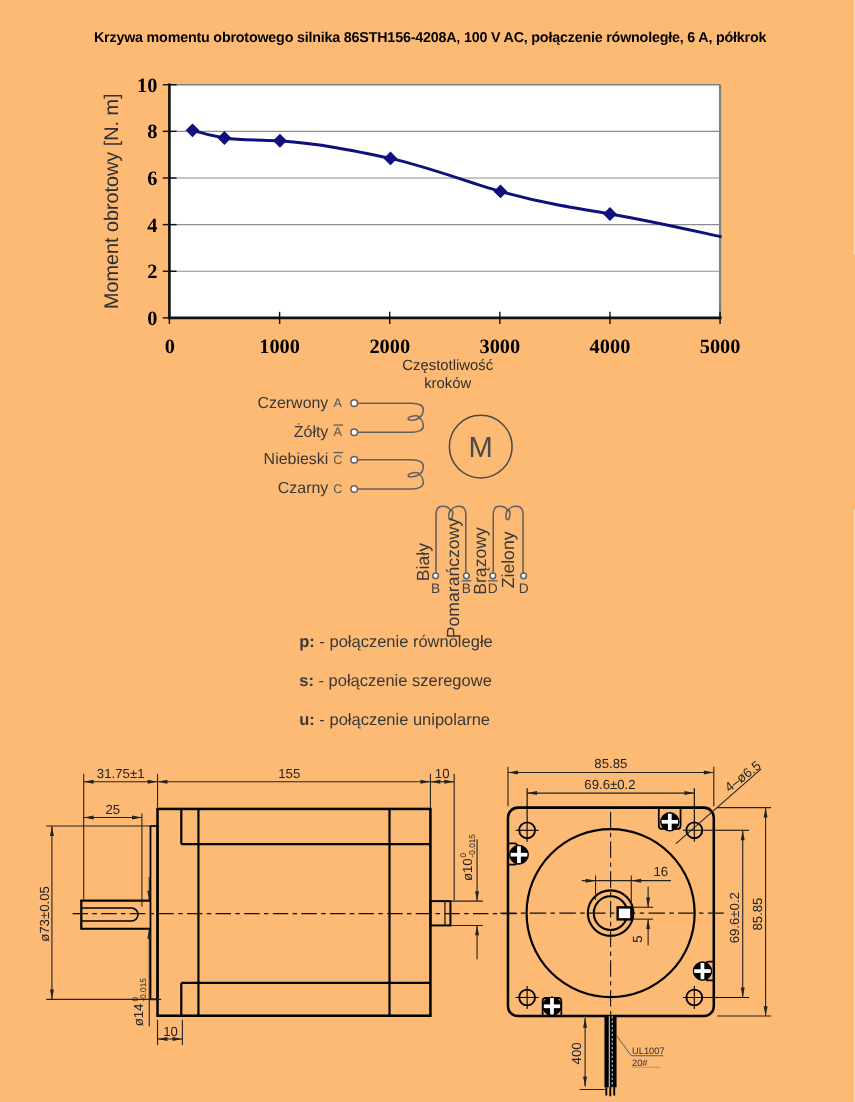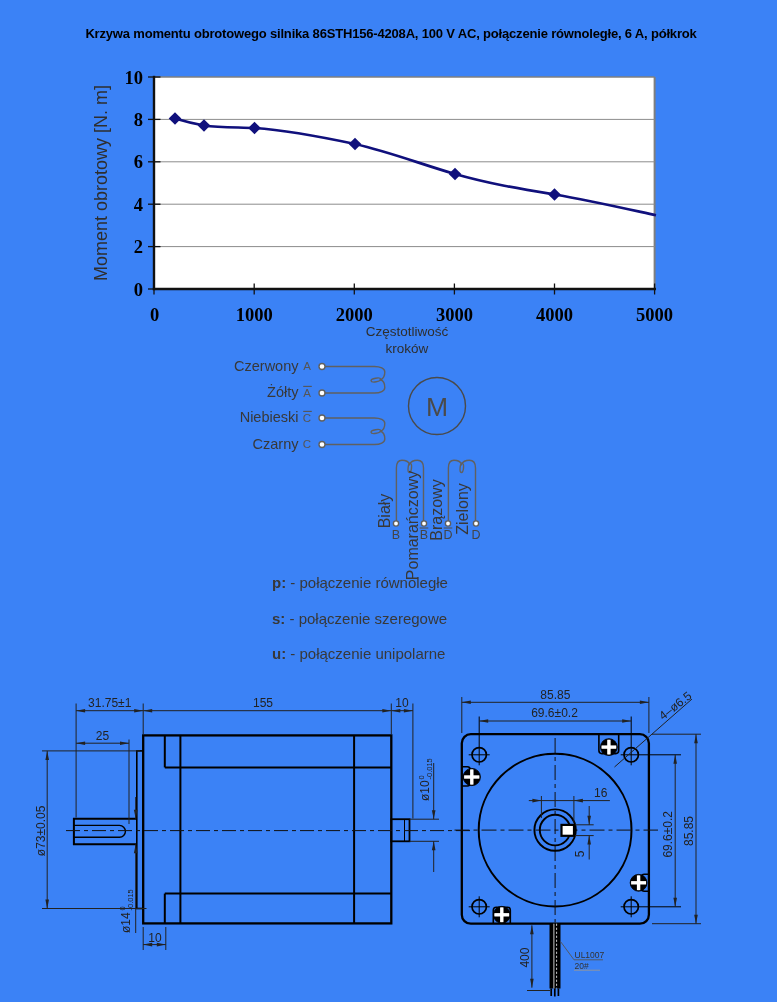--- a/index.html
+++ b/index.html
@@ -1,16 +1,16 @@
 <!DOCTYPE html>
 <html><head>
 <meta charset="utf-8">
 <style>
 html,body{margin:0;padding:0;background:#fff;}
-.page{position:relative;width:777px;height:1002px;background:#3b82f6;font-family:"Liberation Sans",sans-serif;overflow:hidden;text-align:center;}
+.page{position:relative;width:777px;height:1002px;background:#fdba74;font-family:"Liberation Sans",sans-serif;overflow:hidden;text-align:center;}
 svg{position:absolute;left:0;top:0;}
 text{font-family:"Liberation Sans",sans-serif;}
 .ser{font-family:"Liberation Serif",serif;font-weight:700;}
 </style>
 </head>
 <body>
 <div class="page">
 <svg width="777" height="1002" viewBox="0 0 777 1002">
 
 <g>

